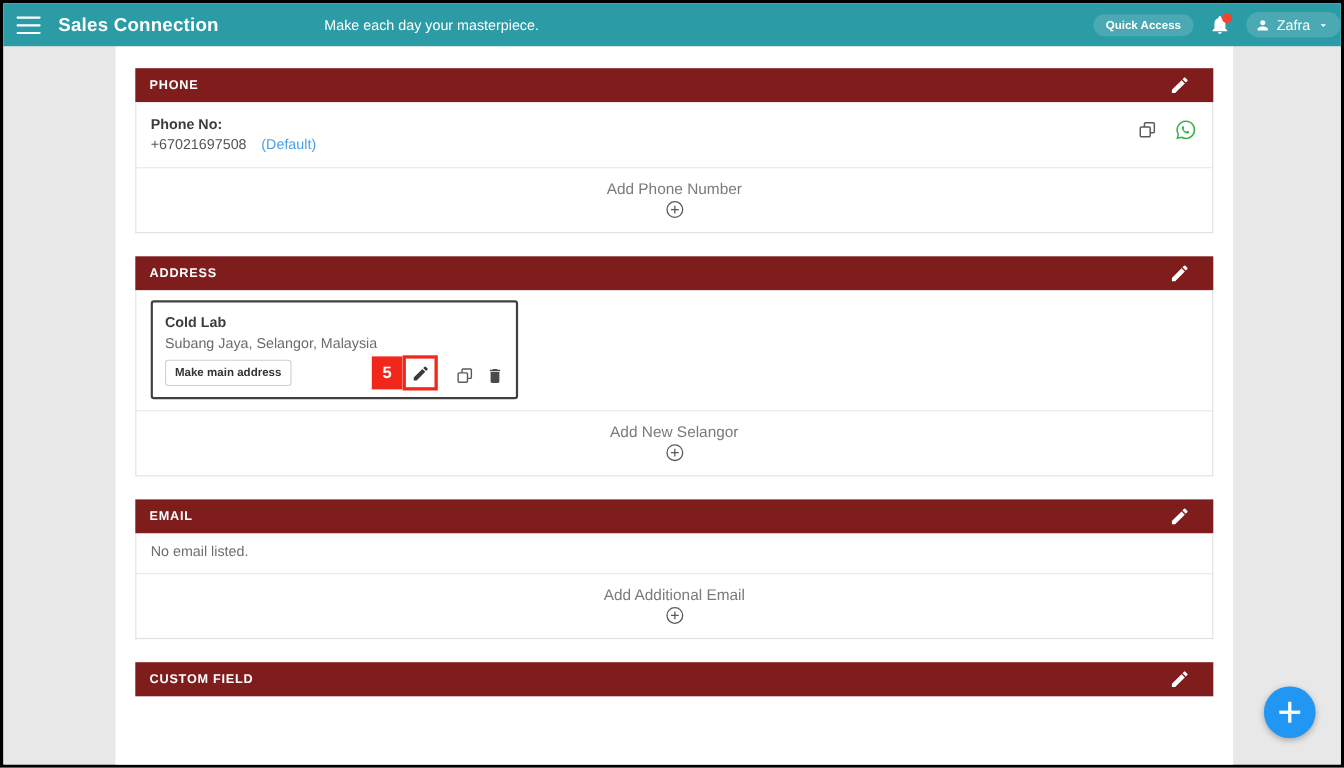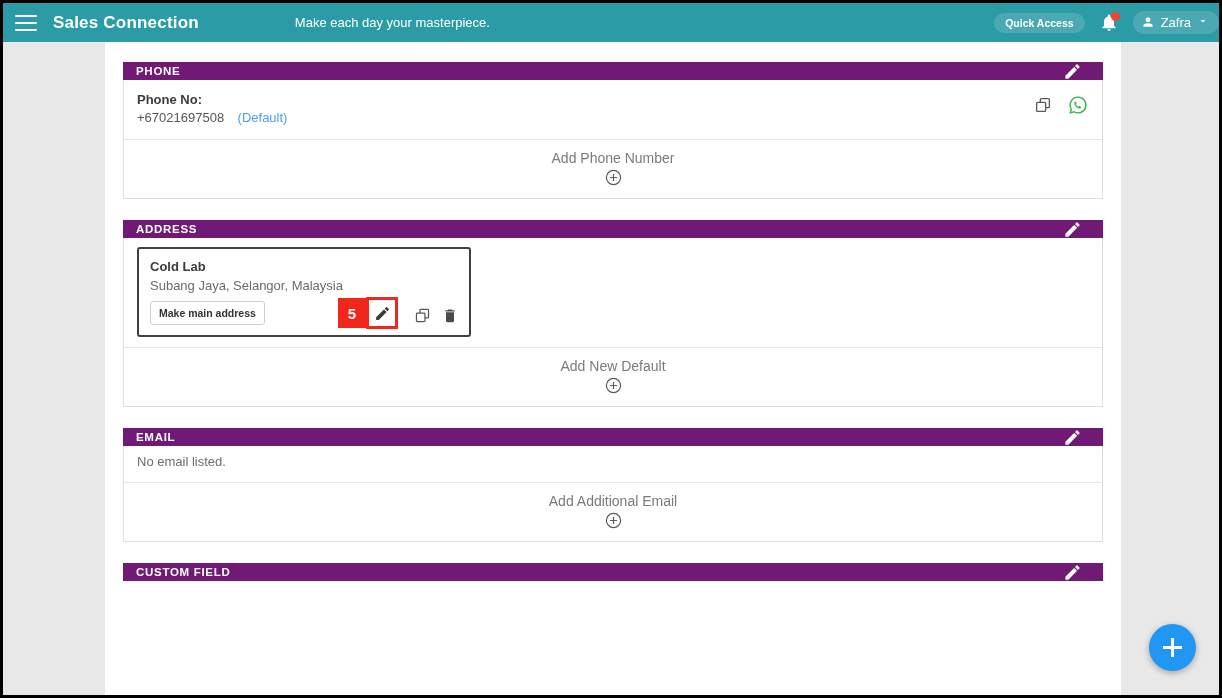--- a/index.html
+++ b/index.html
@@ -90,21 +90,21 @@
     border-radius: 50%;
     background: #f4432e;
   }
   .user-pill {
     background: #4aa9b2;
     color: #ffffff;
     font-size: 13px;
     border-radius: 13px;
     padding: 4px 10px 4px 8px;
     display: flex;
-    align-items: flex-start;
+    align-items: center;
     gap: 6px;
     cursor: pointer;
   }
 
   
   .page {
     position: absolute;
     top: 39px; left: 0;
     width: 1216px;
     height: 656px;
@@ -120,22 +120,22 @@
     overflow: hidden;
   }
   .inner {
     padding: 20px 18px 0 18px;
   }
 
   
   .card { margin-bottom: 21px; }
 
   .card-head {
-    background: #701a75;
-    height: 18px;
+    background: #7f1d1d;
+    height: 31px;
     display: flex;
     align-items: center;
     padding: 0 21px 0 13px;
   }
   .card-head-title {
     color: #ffffff;
     font-size: 11.5px;
     font-weight: bold;
     letter-spacing: 0.7px;
   }
@@ -423,21 +423,21 @@
                 <div class="anno-badge">5</div>
                 <div class="anno-box">
                   <svg width="17" height="17" viewBox="0 0 24 24" fill="#3a3a3a">
                     <path d="M3 17.25V21h3.75L17.81 9.94l-3.75-3.75L3 17.25zM20.71 7.04a1 1 0 0 0 0-1.41l-2.34-2.34a1 1 0 0 0-1.41 0l-1.83 1.83 3.75 3.75 1.83-1.83z"></path>
                   </svg>
                 </div>
               </div>
             </div>
 
             <div class="add-row row-last">
-              <span class="add-row-label">Add New Default</span>
+              <span class="add-row-label">Add New Selangor</span>
               <span>
                 <svg width="19" height="19" viewBox="0 0 24 24" fill="none" stroke="#5a5a5a" stroke-width="1.5" style="margin:0 auto;">
                   <circle cx="12" cy="12" r="9"></circle>
                   <path d="M12 7.5v9M7.5 12h9"></path>
                 </svg>
               </span>
             </div>
           </div>
         </div>
 

